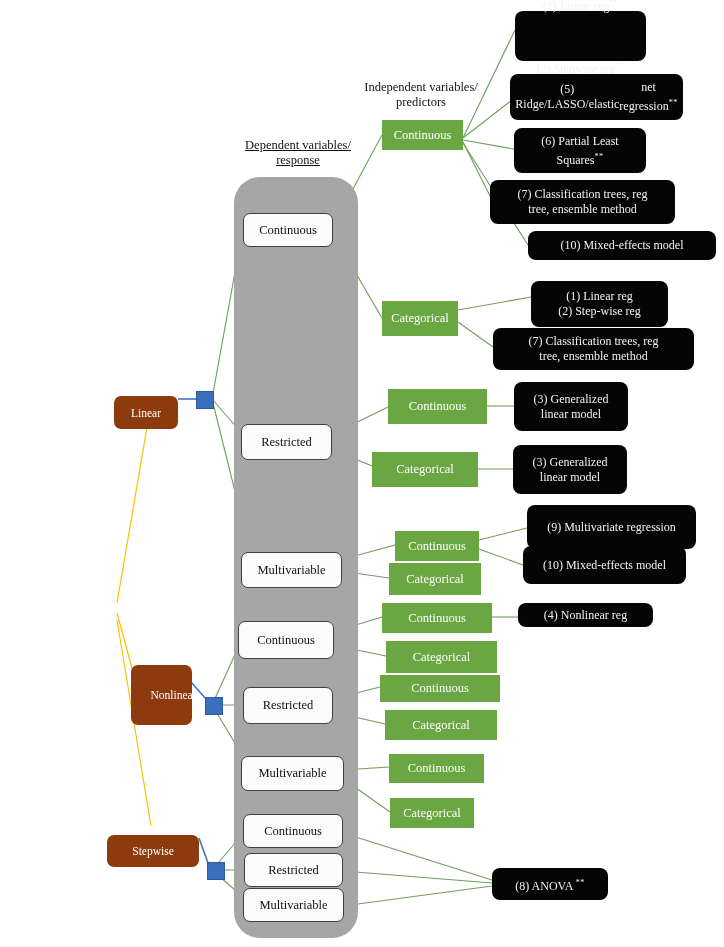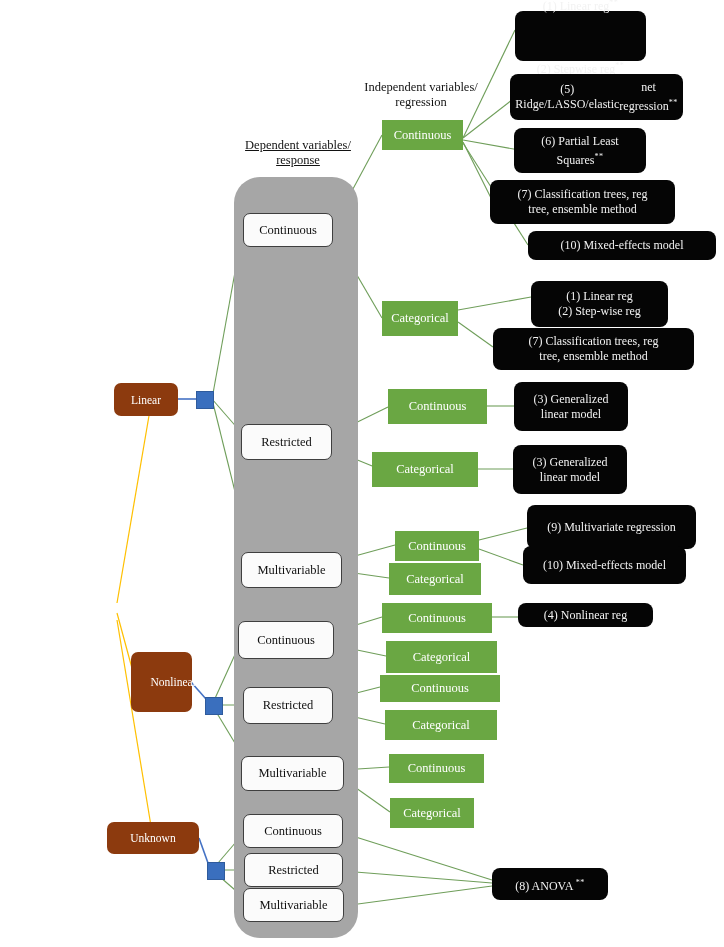--- a/index.html
+++ b/index.html
@@ -6,21 +6,21 @@
   body{font-family:"Liberation Serif","DejaVu Serif",serif;}
   #canvas{position:relative;width:724px;height:947px;overflow:hidden;background:#fff;}
   #wires{position:absolute;left:0;top:0;width:724px;height:947px;pointer-events:none;}
 
   .node{position:absolute;box-sizing:border-box;display:flex;align-items:center;justify-content:center;text-align:center;}
 
   
   .root{background:linear-gradient(180deg,#f0822c 0%,#e8731c 100%);color:#fff;font-size:11.5px;line-height:14px;}
 
   
-  .brown{background:#8c3a0e;color:#fff;border-radius:7px;font-size:11.5px;}
+  .brown{background:#8c3a0e;color:#fff;border-radius:7px;font-size:11.5px;margin-top:13px;}
 
   
   .bluesq{background:#3a6fbe;border:1px solid #2f5b9c;}
 
   
   .greycol{position:absolute;background:#a6a6a6;border-radius:26px;}
 
   
   .dotbox{
     background-color:#fbfbfb;
@@ -108,34 +108,34 @@
       <path d="M199,838 L208,863"></path>
     </g>
   </svg>
 
   <div class="caption" style="left:228px;top:138px;width:140px;text-decoration:underline;">
     <span style="white-space:pre-line">Dependent variables/
 response</span>
   </div>
   <div class="caption" style="left:345px;top:80px;width:152px;">
     <span style="white-space:pre-line">Independent variables/
-regression</span>
+predictors</span>
   </div>
 
   <div class="greycol" style="left:234px;top:177px;width:124px;height:761px;"></div>
 
 
   <div class="node brown" style="left:114px;top:383px;width:64px;height:33px;">
     <span>Linear</span>
   </div>
   <div class="node brown" style="left:131px;top:652px;width:61px;height:60px;padding-left:24px;">
     <span>Nonlinear</span>
   </div>
   <div class="node brown" style="left:107px;top:822px;width:92px;height:32px;">
-    <span>Unknown</span>
+    <span>Stepwise</span>
   </div>
 
   <div class="bluesq" style="position:absolute;left:196px;top:391px;width:16px;height:16px;"></div>
   <div class="bluesq" style="position:absolute;left:205px;top:697px;width:16px;height:16px;"></div>
   <div class="bluesq" style="position:absolute;left:207px;top:862px;width:16px;height:16px;"></div>
 
   <div class="node dotbox" style="left:243px;top:213px;width:90px;height:34px;">
     <span>Continuous</span>
   </div>
   <div class="node dotbox" style="left:241px;top:424px;width:91px;height:36px;">

